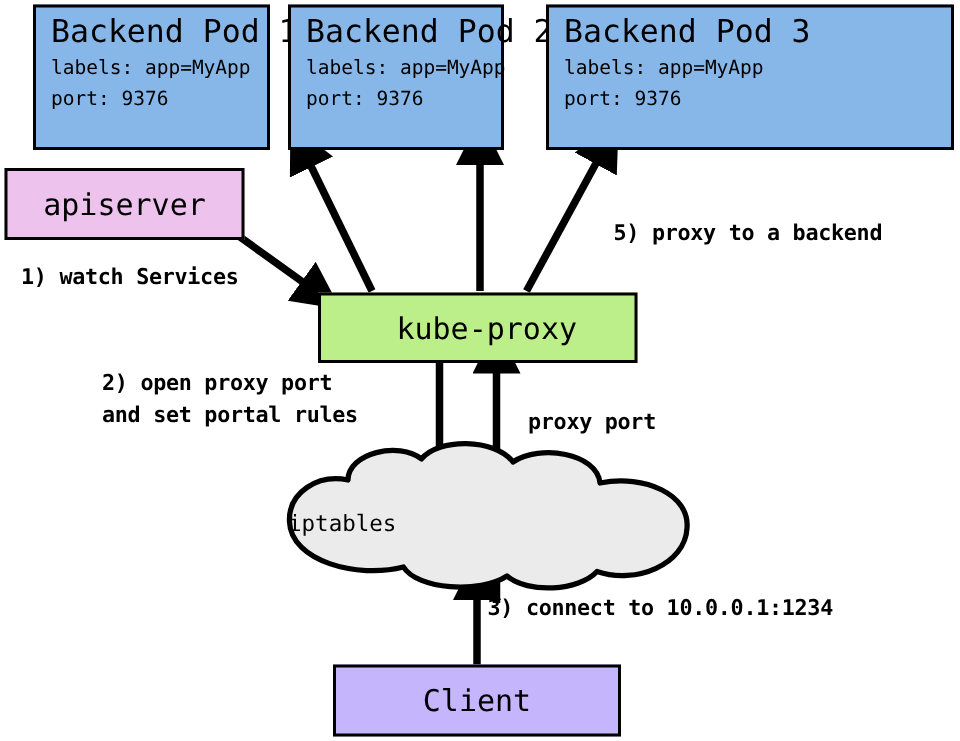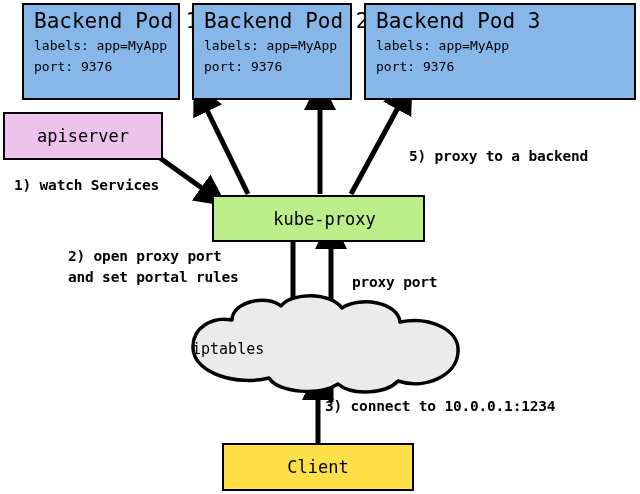--- a/index.html
+++ b/index.html
@@ -53,24 +53,24 @@
     justify-content: center;
   }
   .apiserver {
     background: #edc3ee;
   }
   .kubeproxy {
     background: #bcee8a;
     padding-left: 12px;
   }
   .client {
-    background: #fde047;
+    background: #c4b5fd;
   }
   .node-label {
-    font-size: 17px;
+    font-size: 20px;
     line-height: 24px;
     color: #000;
     white-space: nowrap;
   }
   .cloud-label {
     position: absolute;
     font-size: 15px;
     line-height: 18px;
     color: #000;
     white-space: nowrap;
@@ -126,21 +126,21 @@
                C 192 328, 212 316, 232 320 Z" fill="#ebebeb" stroke="#000000" stroke-width="3.5" stroke-linejoin="round"></path>
     </g>
   </svg>
 
   <div class="node pod" style="left:22px; top:3px; width:158px; height:97px;">
     <div class="pod-title">Backend Pod 1</div>
     <div class="pod-line">labels: app=MyApp</div>
     <div class="pod-line">port: 9376</div>
   </div>
 
-  <div class="node pod" style="left:192px; top:3px; width:160px; height:97px;">
+  <div class="node pod" style="left:192px; top:3px; width:144px; height:97px;">
     <div class="pod-title">Backend Pod 2</div>
     <div class="pod-line">labels: app=MyApp</div>
     <div class="pod-line">port: 9376</div>
   </div>
 
   <div class="node pod" style="left:364px; top:3px; width:272px; height:97px;">
     <div class="pod-title">Backend Pod 3</div>
     <div class="pod-line">labels: app=MyApp</div>
     <div class="pod-line">port: 9376</div>
   </div>

